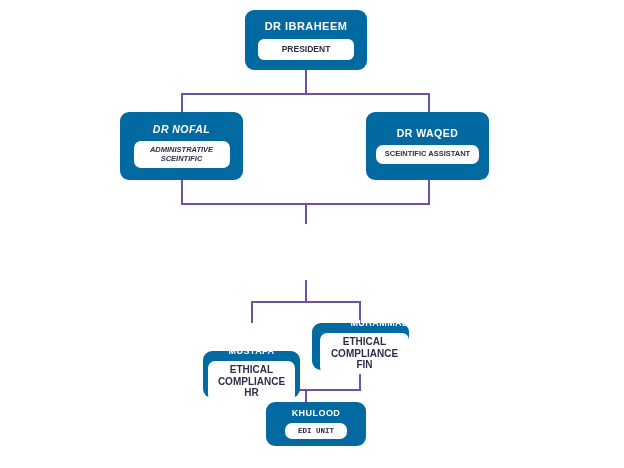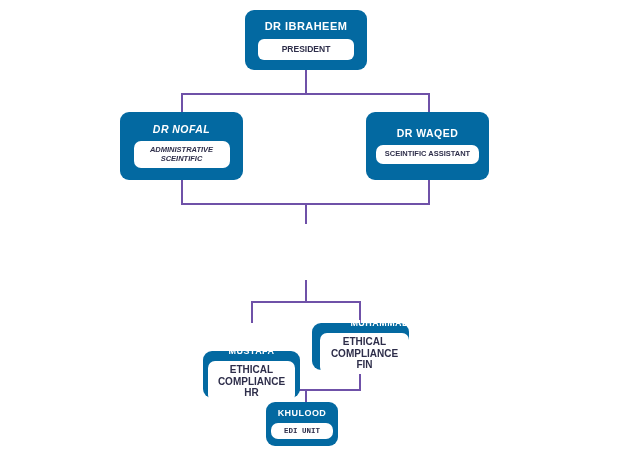--- a/index.html
+++ b/index.html
@@ -121,18 +121,18 @@
   <div class="node lvl4" style="left:203px; top:323px; width:97px; height:47px;margin-top:28px;">
     <div class="node-title">MUSTAFA</div>
     <div class="node-pill" style="width:87px;">ETHICAL COMPLIANCE HR</div>
   </div>
 
   <div class="node lvl4" style="left:312px; top:323px; width:97px; height:47px;align-items:flex-end;">
     <div class="node-title">MUHAMMAD</div>
     <div class="node-pill" style="width:89px;">ETHICAL COMPLIANCE FIN</div>
   </div>
 
-  <div class="node lvl5" style="left:266px; top:402px; width:72px; height:44px;">
+  <div class="node lvl5" style="left:266px; top:402px; width:100px; height:44px;">
     <div class="node-title">KHULOOD</div>
     <div class="node-pill" style="width:62px;">EDI UNIT</div>
   </div>
 
 </div>
 
 </body></html>

